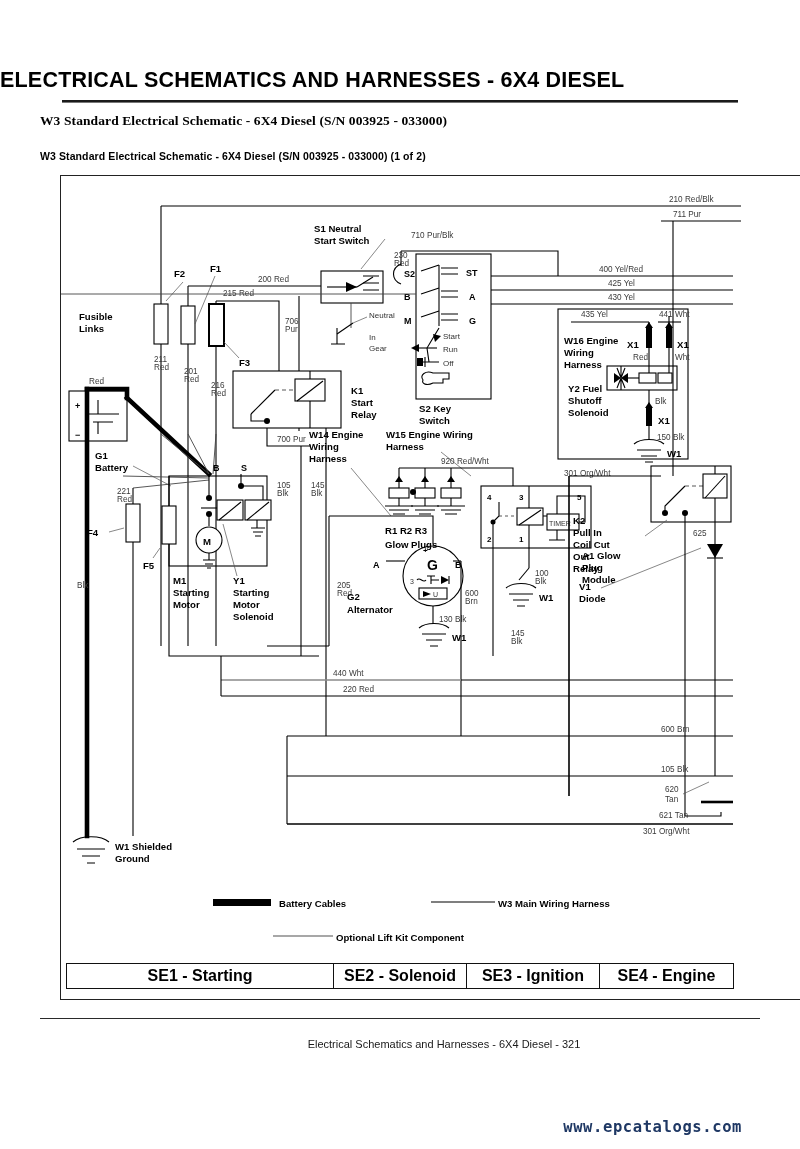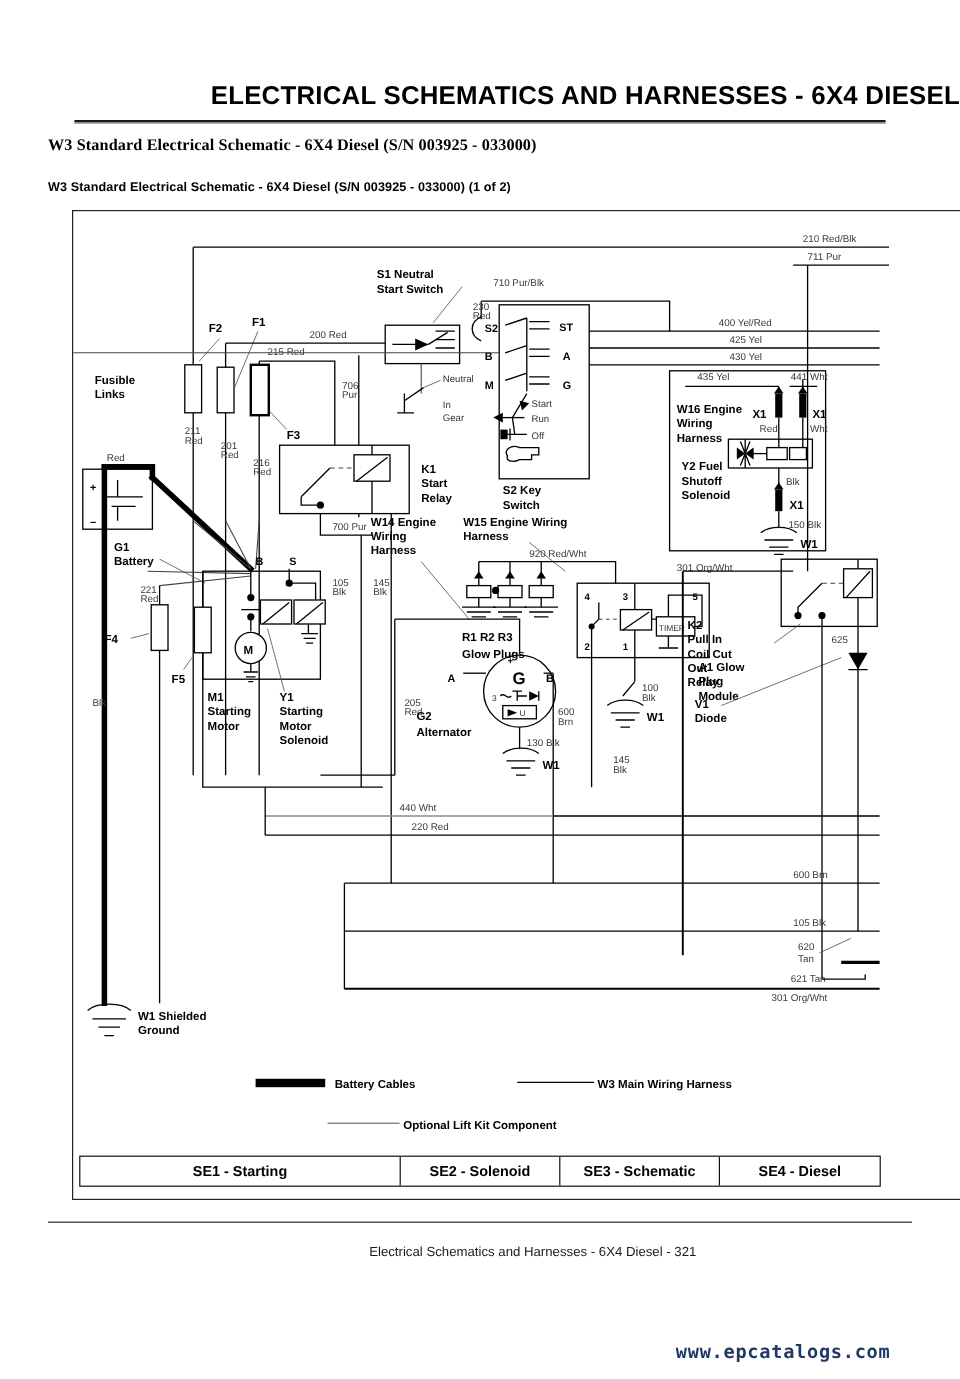--- a/index.html
+++ b/index.html
@@ -1,19 +1,19 @@
 <!DOCTYPE html>
 <html><head>
 <meta charset="utf-8">
 <style>
   html,body{margin:0;padding:0;background:#ffffff;}
   body{width:800px;height:1149px;position:relative;font-family:"Liberation Sans",sans-serif;color:#000;overflow:hidden;}
 
   
-  #page-title{position:absolute;left:0;top:68px;width:800px;text-align:right;
+  #page-title{position:absolute;left:0;top:68px;width:800px;text-align:left;
     font-size:21.5px;font-weight:bold;letter-spacing:.2px;}
   #title-rule{position:absolute;left:62px;top:100px;width:676px;height:0;
     border-top:2px solid #1a1a1a;border-bottom:1px solid #777;}
   #sub-title{position:absolute;left:40px;top:113px;font-size:13.5px;font-weight:bold;
     font-family:"Liberation Serif",serif;letter-spacing:.1px;}
   #fig-title{position:absolute;left:40px;top:150px;font-size:10.5px;font-weight:bold;letter-spacing:.1px;}
 
   #bottom-rule{position:absolute;left:40px;top:1018px;width:720px;height:0;border-top:1.5px solid #2a2a2a;}
   #page-footer{position:absolute;left:0;top:1038px;width:800px;text-align:center;font-size:11px;color:#1a1a1a;padding-left:44px;}
   #watermark{position:absolute;left:0;top:1118px;width:800px;text-align:right;padding-right:58px;
@@ -42,21 +42,21 @@
   .wfat{fill:none;stroke:#000;stroke-width:4.6;stroke-linecap:square;}
   .box{fill:none;stroke:#000;stroke-width:1.1;}
   .boxf{fill:#fff;stroke:#000;stroke-width:1.1;}
   .lead{fill:none;stroke:#555;stroke-width:.7;}
   .fill-k{fill:#000;}
 
   
   #se-table{position:absolute;left:66px;top:963px;width:668px;height:26px;display:flex;
     border:1.4px solid #111;box-sizing:border-box;background:#fff;}
   #se-table .cell{display:flex;align-items:center;justify-content:center;
-    font-size:12px;font-weight:bold;border-right:1.4px solid #111;box-sizing:border-box;}
+    font-size:16px;font-weight:bold;border-right:1.4px solid #111;box-sizing:border-box;}
   #se-table .cell:last-child{border-right:none;}
 </style>
 </head>
 <body>
 
 <div id="page-title">ELECTRICAL   SCHEMATICS AND HARNESSES - 6X4 DIESEL</div>
 <div id="title-rule"></div>
 <div id="sub-title">W3 Standard Electrical Schematic - 6X4 Diesel (S/N 003925 - 033000)</div>
 <div id="fig-title">W3 Standard Electrical Schematic - 6X4 Diesel (S/N 003925 - 033000) (1 of 2)</div>
 <div id="thumb-tab"></div>
@@ -470,19 +470,19 @@
   <path class="wopt" d="M212 760 L272 760"></path>
   <text class="legend-t" x="275" y="765">Optional Lift Kit Component</text>
 
 </svg>
 </div>
 </div>
 
 <div id="se-table">
   <div class="cell" style="flex:0 0 267px">SE1 - Starting</div>
   <div class="cell" style="flex:0 0 133px">SE2 - Solenoid</div>
-  <div class="cell" style="flex:0 0 133px">SE3 - Schematic</div>
-  <div class="cell" style="flex:1 1 auto">SE4 - Diesel</div>
+  <div class="cell" style="flex:0 0 133px">SE3 - Ignition</div>
+  <div class="cell" style="flex:1 1 auto">SE4 - Engine</div>
 </div>
 
 <div id="bottom-rule"></div>
 <div id="page-footer">Electrical   Schematics and Harnesses - 6X4 Diesel  - 321</div>
 <div id="watermark">www.epcatalogs.com</div>
 
 </body></html>

